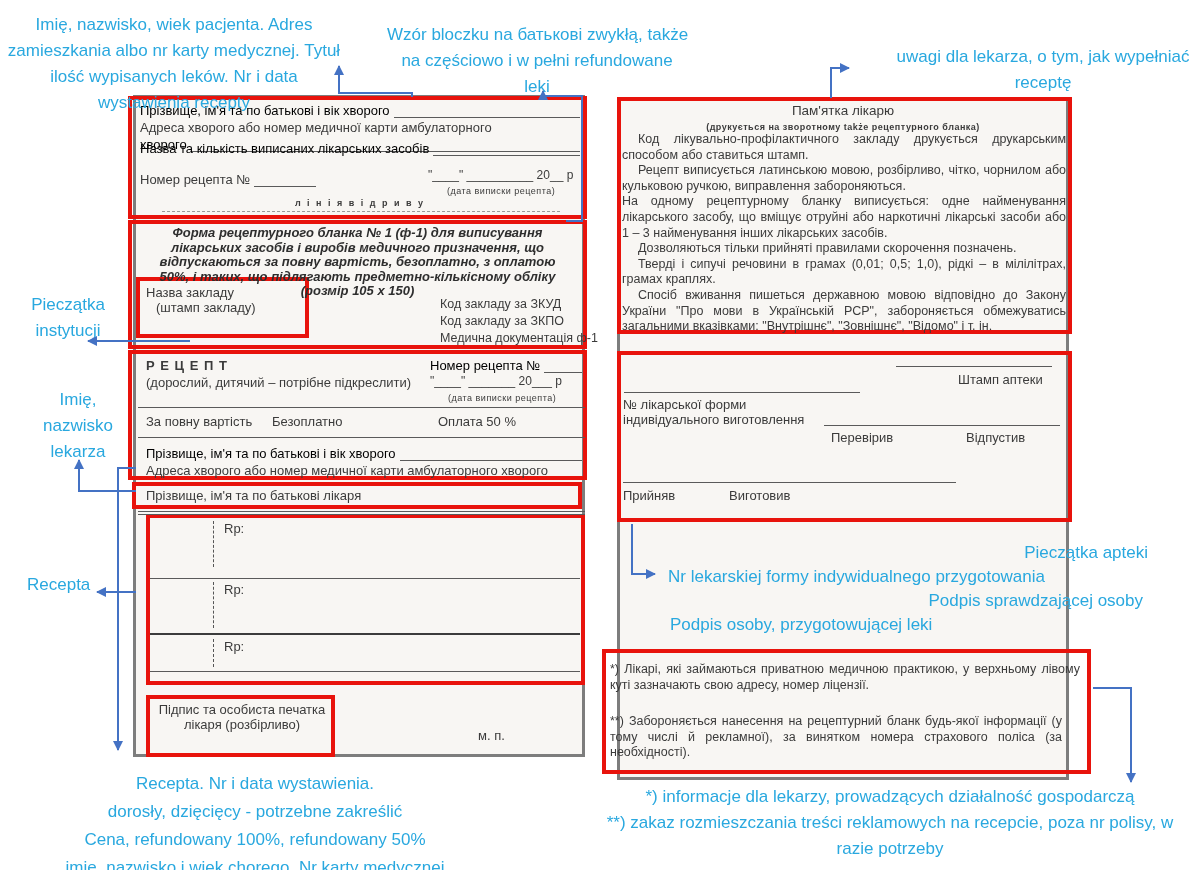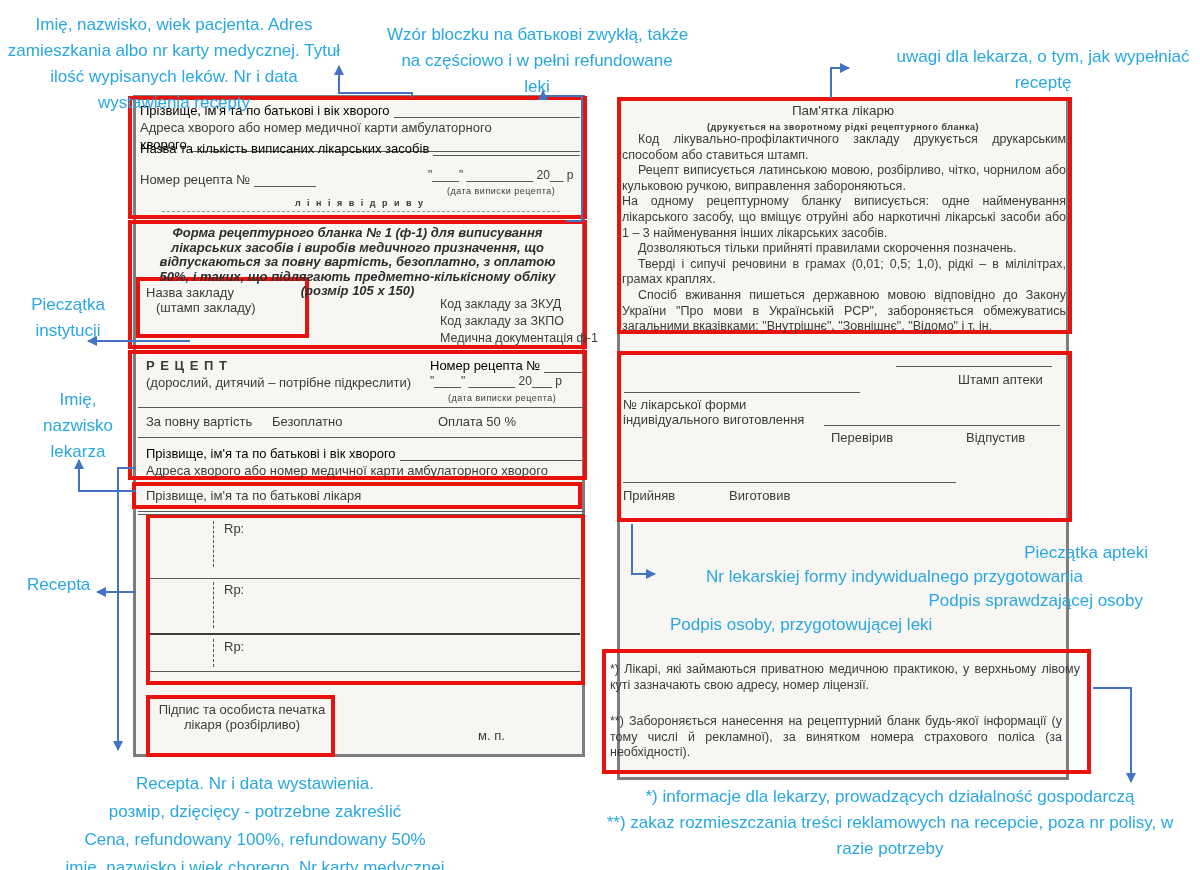--- a/index.html
+++ b/index.html
@@ -109,21 +109,21 @@
   <div class="ft" style="left:224px;top:582px">Rp:</div>
   <div class="hline" style="left:150px;top:633px;width:430px;height:2px;background:#3c3c3c"></div>
   <div class="bar" style="left:213px;top:639px;height:28px"></div>
   <div class="ft" style="left:224px;top:639px">Rp:</div>
   <div class="hline" style="left:150px;top:671px;width:430px"></div>
 
   <div class="ft wrap" style="left:156px;top:702px;width:172px">Підпис та особиста печатка лікаря (розбірливо)</div>
   <div class="ft" style="left:478px;top:728px">м. п.</div>
 
   <div class="ft" style="left:617px;top:103px;width:452px;text-align:center;font-size:13.5px">Пам'ятка лікарю</div>
-  <div class="ft small" style="left:617px;top:120px;width:452px;text-align:center;font-weight:bold">(друкується на зворотному рідкі рецептурного бланка)</div>
+  <div class="ft small" style="left:617px;top:120px;width:452px;text-align:center;font-weight:bold">(друкується на зворотному także рецептурного бланка)</div>
   <div class="memo" style="left:622px;top:132px;width:444px">
     <p>Код лікувально-профілактичного закладу друкується друкарським способом або ставиться штамп.</p>
     <p>Рецепт виписується латинською мовою, розбірливо, чітко, чорнилом або кульковою ручкою, виправлення забороняються.</p>
     <p class="noind">На одному рецептурному бланку виписується: одне найменування лікарського засобу, що вміщує отруйні або наркотичні лікарські засоби або 1 – 3 найменування інших лікарських засобів.</p>
     <p>Дозволяються тільки прийняті правилами скорочення позначень.</p>
     <p>Тверді і сипучі речовини в грамах (0,01; 0,5; 1,0), рідкі – в мілілітрах, грамах краплях.</p>
     <p>Спосіб вживання пишеться державною мовою відповідно до Закону України "Про  мови в Українській РСР", забороняється обмежуватись загальними вказівками: "Внутрішнє", "Зовнішнє", "Відомо" і т. ін.</p>
   </div>
 
   <div class="hline" style="left:896px;top:366px;width:156px"></div>
@@ -165,26 +165,26 @@
     <div>instytucji</div>
   </div>
   <div class="ann center" style="left:28px;top:387px;width:100px">
     <div>Imię,</div>
     <div>nazwisko</div>
     <div>lekarza</div>
   </div>
   <div class="ann" style="left:27px;top:572px">Recepta</div>
   <div class="ann center" style="left:35px;top:770px;width:440px;line-height:28px">
     <div>Recepta. Nr i data wystawienia.</div>
-    <div>розмір, dzięcięcy - potrzebne zakreślić</div>
+    <div>dorosły, dzięcięcy - potrzebne zakreślić</div>
     <div>Cena, refundowany 100%, refundowany 50%</div>
     <div>imię, nazwisko i wiek chorego. Nr karty medycznej</div>
   </div>
   <div class="ann right" style="left:848px;top:540px;width:300px">Pieczątka apteki</div>
-  <div class="ann" style="left:706px;top:564px">Nr lekarskiej formy indywidualnego przygotowania</div>
+  <div class="ann" style="left:668px;top:564px">Nr lekarskiej formy indywidualnego przygotowania</div>
   <div class="ann right" style="left:843px;top:588px;width:300px">Podpis sprawdzającej osoby</div>
   <div class="ann" style="left:670px;top:612px">Podpis osoby, przygotowującej leki</div>
   <div class="ann center" style="left:600px;top:784px;width:580px">
     <div>*) informacje dla lekarzy, prowadzących działalność gospodarczą</div>
     <div>**) zakaz rozmieszczania treści reklamowych na recepcie, poza nr polisy, w</div>
     <div>razie potrzeby</div>
   </div>
 
   <svg class="arrows" width="1200" height="870" viewBox="0 0 1200 870">
     <defs>

